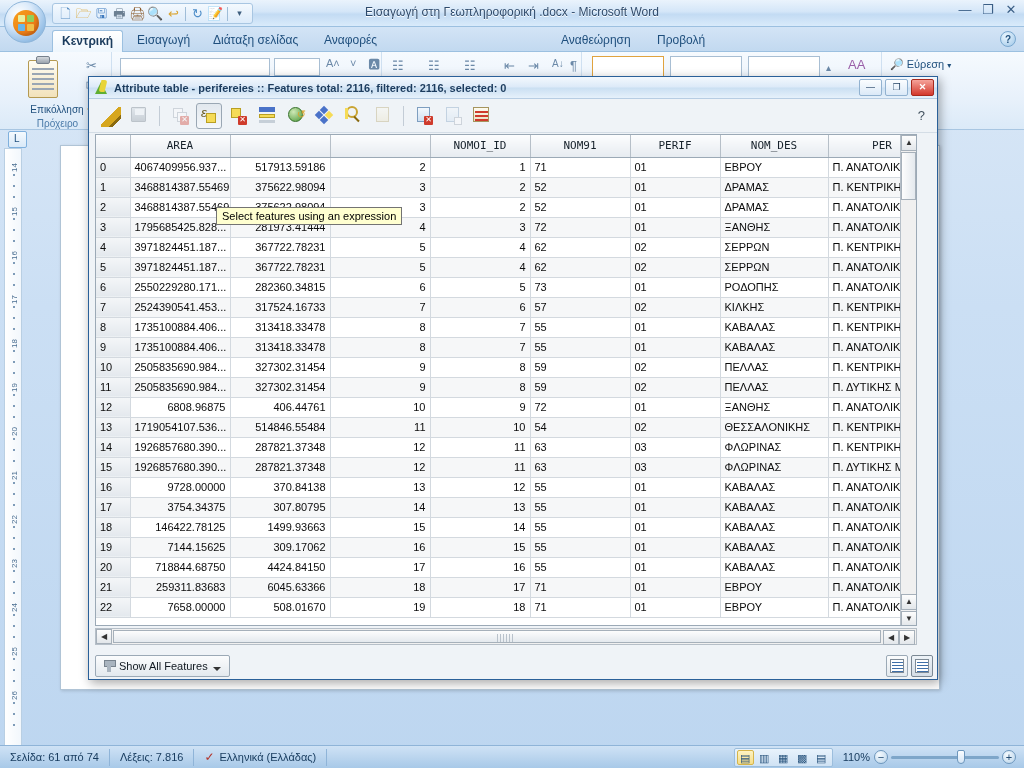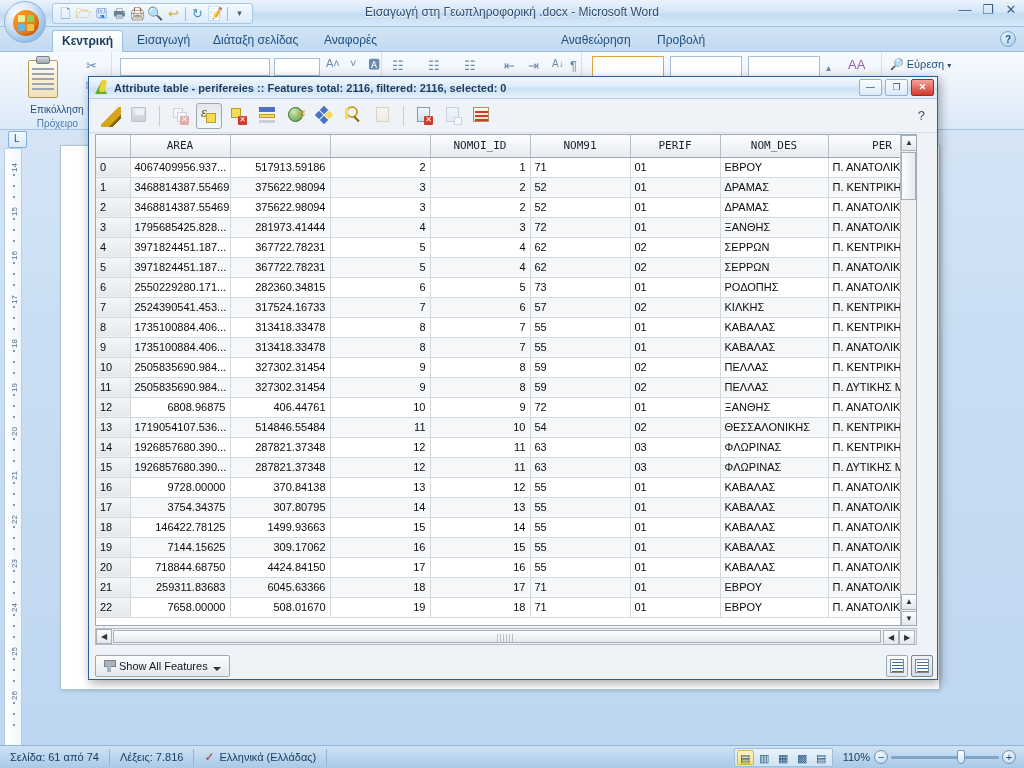--- a/index.html
+++ b/index.html
@@ -875,13 +875,14 @@
         <span class="vt-inner">
             <i style="top:2px;"></i>
             <i style="top:5px;"></i>
             <i style="top:8px;"></i>
             <i style="top:11px;"></i>
           </span>
       </div>
     </div>
   </div>
 
+  <div class="q-tooltip">Select features using an expression</div>
 </div>
 
 </body></html>

